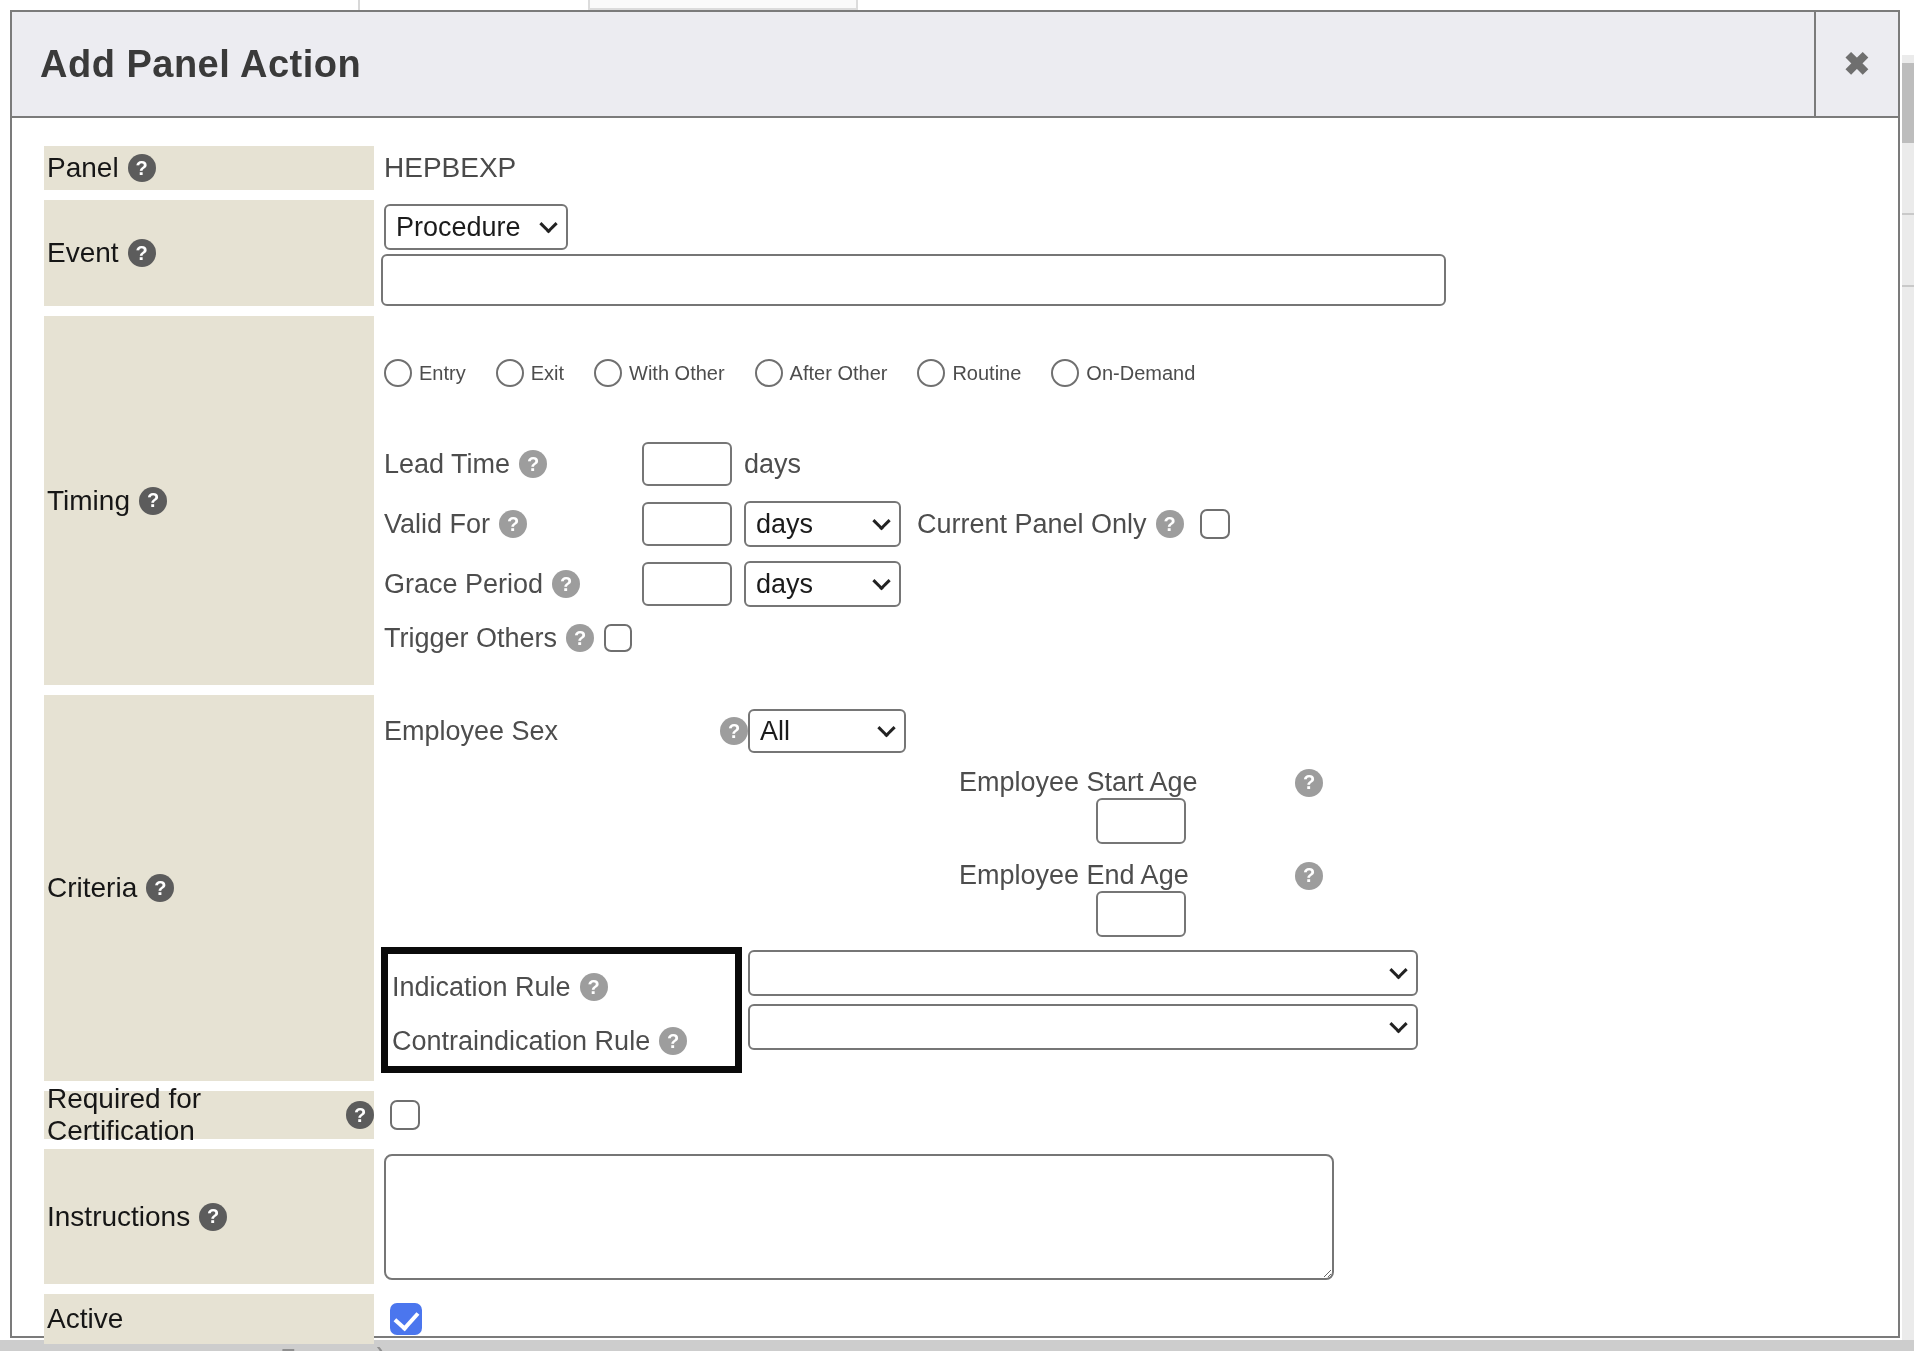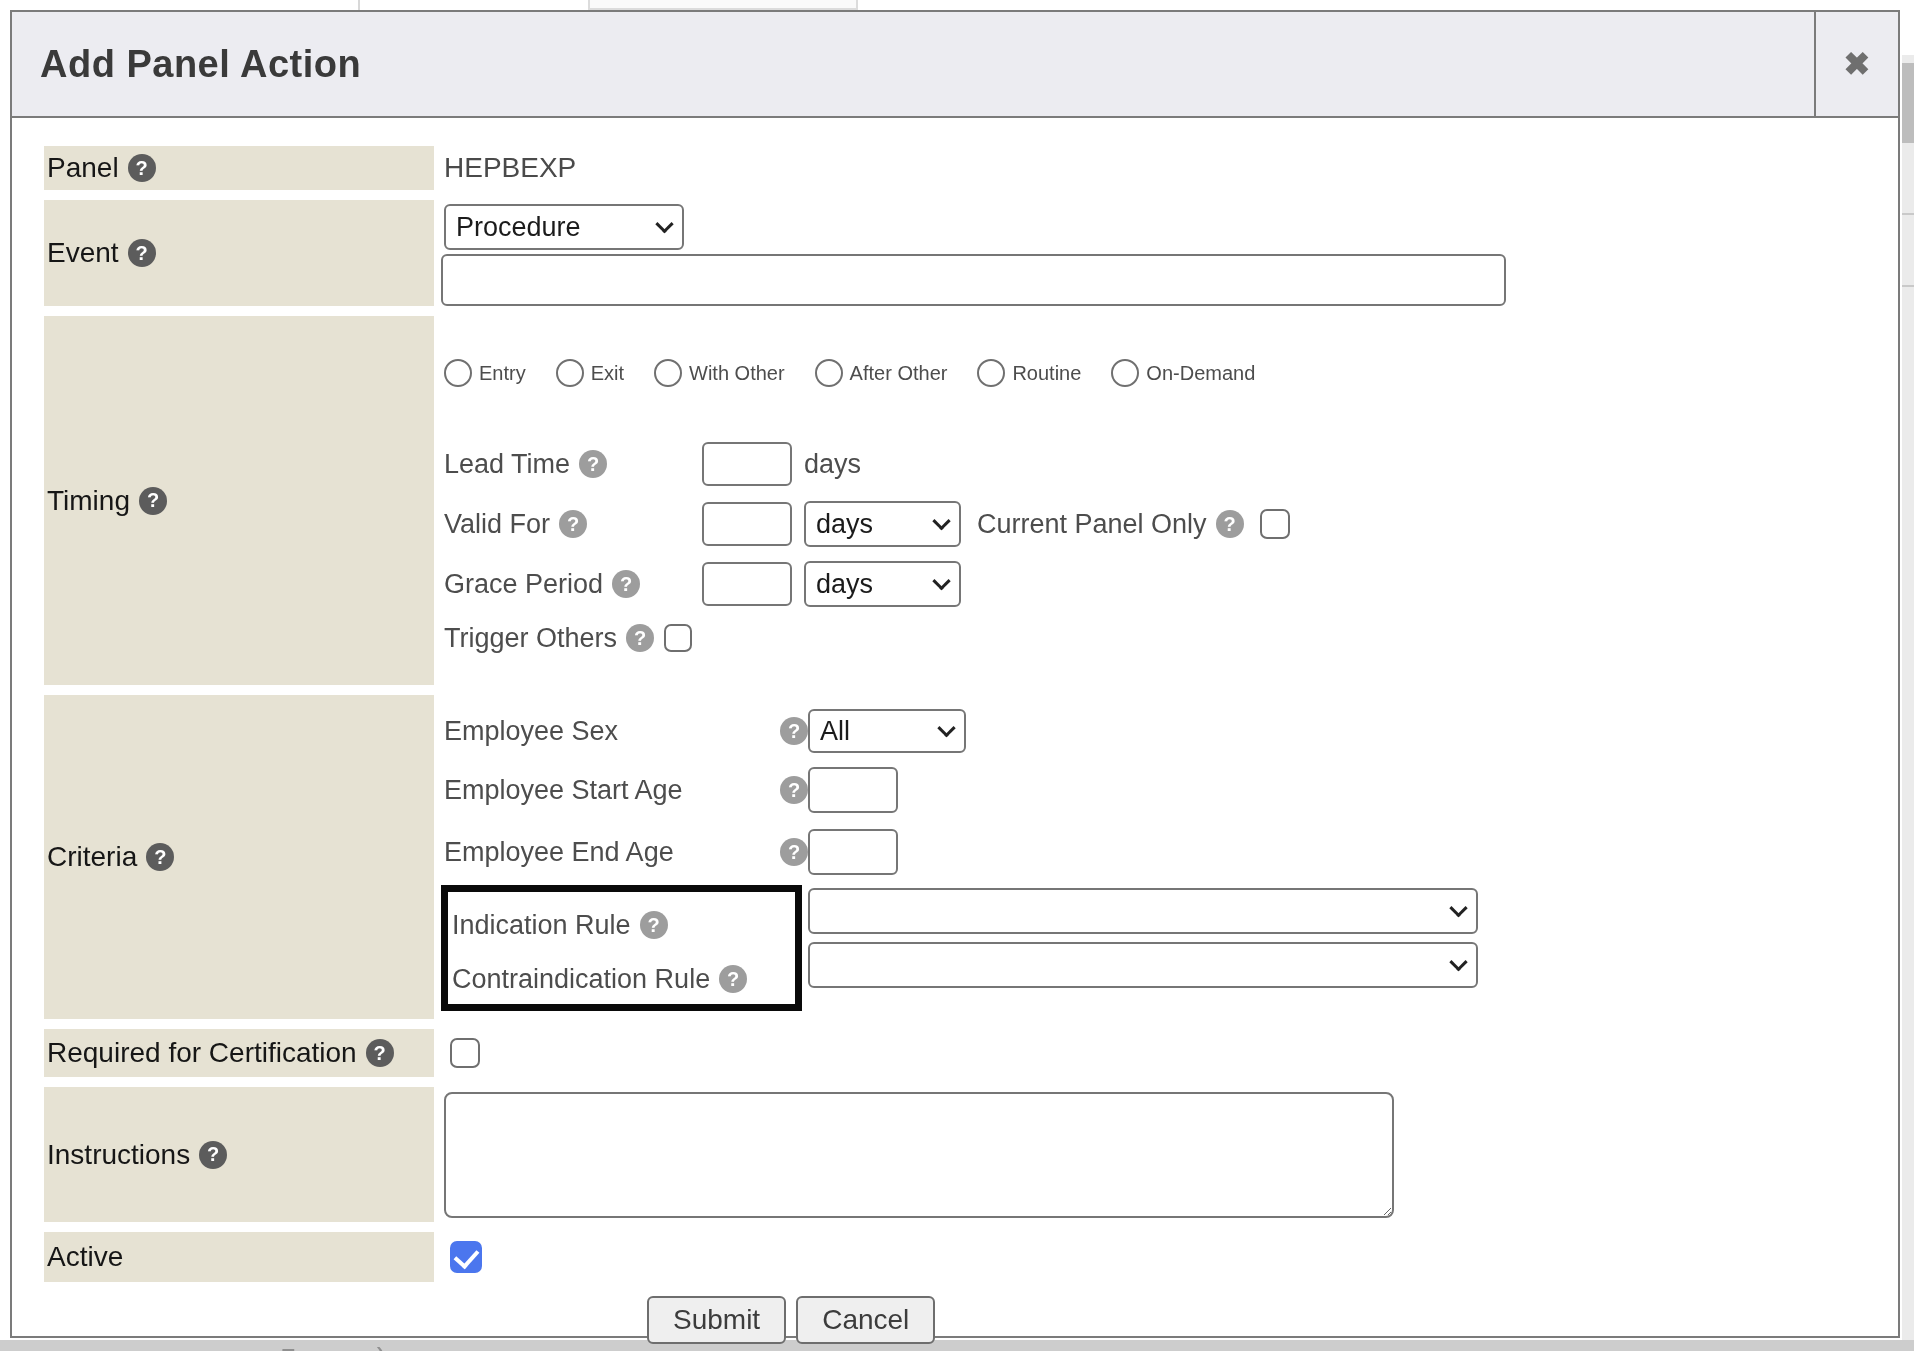--- a/index.html
+++ b/index.html
@@ -28,21 +28,21 @@
   .modal-title { flex: 1; display: flex; align-items: center; padding-left: 28px;
     font-size: 38px; font-weight: bold; color: #3a3a3a; letter-spacing: 0.5px; }
   .modal-close { width: 84px; border-left: 2px solid #7b7b7b; display: flex;
     align-items: center; justify-content: center; cursor: pointer; }
   .close-glyph { font-size: 32px; font-weight: bold; color: #6f6f6f; }
 
   .modal-body { padding: 28px 0 0 32px; }
 
   
   .frow { display: flex; align-items: stretch; margin-bottom: 10px; }
-  .cell-label { width: 390px; background: #e6e2d3; display: flex; align-items: center;
+  .cell-label { width: 330px; background: #e6e2d3; display: flex; align-items: center;
     padding-left: 3px; font-size: 28px; color: #161616; flex-shrink: 0; }
   .cell-content { margin-left: 10px; flex: 1; position: relative; }
 
   .help { display: inline-flex; align-items: center; justify-content: center;
     width: 28px; height: 28px; border-radius: 50%; margin-left: 9px;
     font-size: 20px; font-weight: bold; color: #ffffff; flex-shrink: 0; }
   .help-dark { background: #5c5c5c; }
   .help-light { background: #9d9d9d; }
 
   .inner-label { font-size: 27px; color: #4d4d4d; display: inline-flex; align-items: center; }
@@ -70,40 +70,40 @@
   .checkbox.checked::after { content: ""; position: absolute; left: 9px; top: 4px;
     width: 11px; height: 18px; border-right: 4.5px solid #ffffff; border-bottom: 4.5px solid #ffffff;
     transform: rotate(42deg); }
 
   
   .row-panel { height: 44px; }
   .panel-value { font-size: 28px; color: #4a4a4a; display: flex; align-items: center; height: 100%; }
 
   
   .row-event .cell-content { padding-top: 4px; }
-  .event-select { height: 46px; width: 240px; }
+  .event-select { height: 46px; width: 184px; }
   .event-input { display: block; margin-top: 4px; margin-left: -3px; width: 1065px; height: 52px;
     border: 3px solid #151515; border-bottom: 5px solid #8c8c8c; border-radius: 0; }
 
   
   .row-timing .cell-content { padding-top: 40px; padding-bottom: 30px; }
   .radio-row { display: flex; align-items: center; height: 34px; }
   .t-row { display: flex; align-items: center; margin-top: 14px; height: 46px; }
   .t-row.first { margin-top: 51px; }
   .t-label { width: 258px; }
   .num-input { width: 90px; height: 44px; }
   .days-select { height: 46px; width: 157px; }
   .cpo-label { margin-left: 16px; }
   .cpo-box { margin-left: 16px; }
   .trigger-box { margin-left: 10px; width: 28px; height: 28px; }
 
   
   .row-criteria .cell-content { padding-top: 14px; padding-bottom: 8px; }
   .c-row { display: flex; align-items: center; }
-  .c-row + .c-row { margin-top: 14px; }
+  .c-row + .c-row { margin-top: 14px; flex-direction: column; }
   .c-label { width: 364px; justify-content: space-between; }
   .sex-select { height: 44px; width: 158px; }
   .age-input { width: 90px; height: 46px; }
   .ind-block { display: flex; margin-top: 10px; }
   .ind-labels { border: 7px solid #0a0a0a; margin-left: -3px; width: 361px; padding: 10px 0 2px 4px; }
   .ind-label-row { height: 46px; display: flex; align-items: center; }
   .ind-label-row + .ind-label-row { margin-top: 8px; }
   .ind-selects { margin-left: 6px; padding-top: 3px; display: flex; flex-direction: column; }
   .rule-select { width: 670px; height: 46px; }
   .rule-select-wrap + .rule-select-wrap { margin-top: 8px; }

